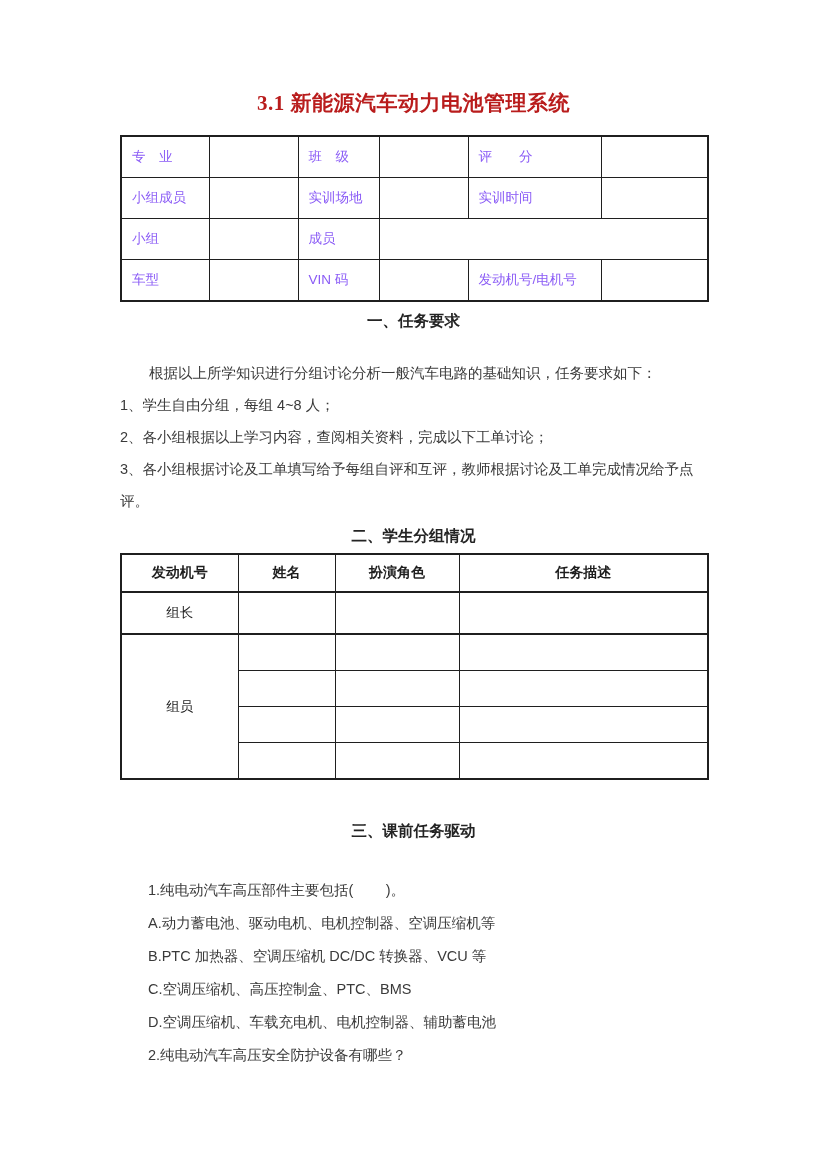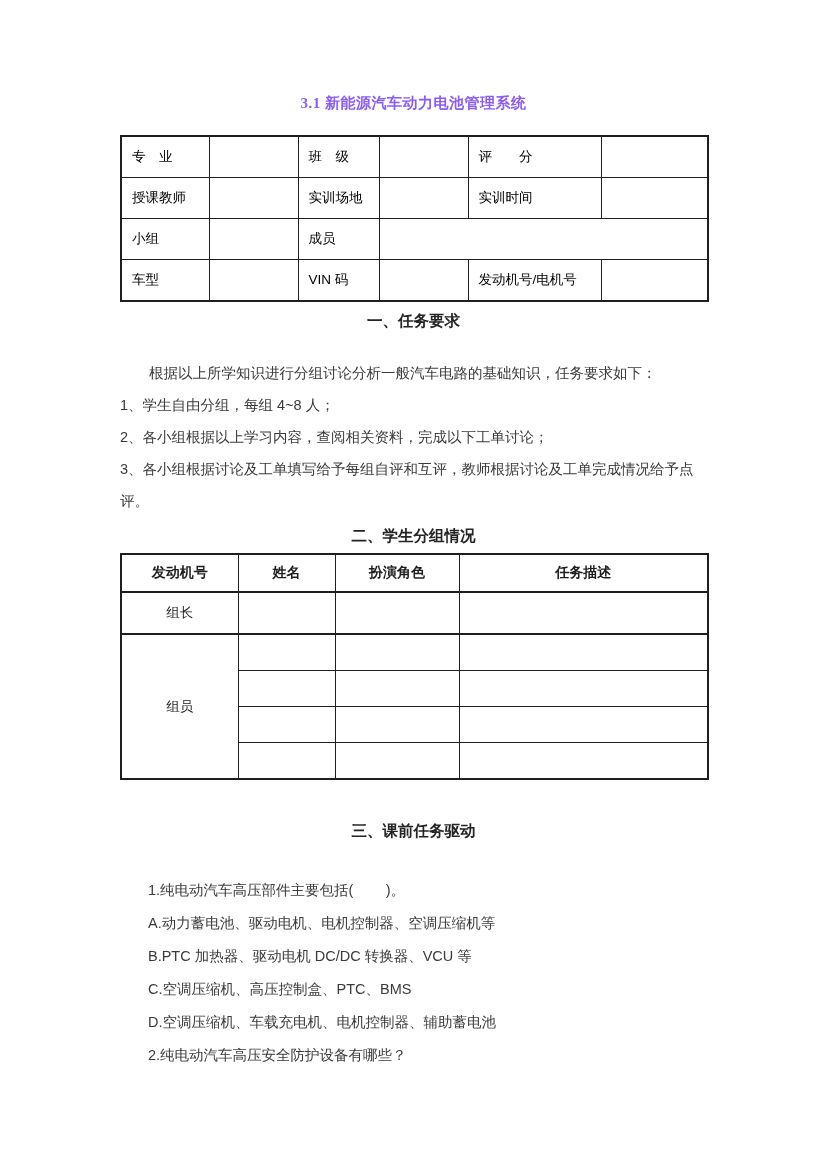--- a/index.html
+++ b/index.html
@@ -14,40 +14,40 @@
   .page {
     position: absolute;
     left: 120px; top: 0;
     width: 587px;
   }
   .title {
     margin: 90px 0 0 0;
     text-align: center;
     font-family: "Liberation Serif", "DejaVu Serif", serif;
     font-weight: bold;
-    font-size: 15px;
+    font-size: 21px;
     line-height: 26px;
-    color: #8b5cf6;
+    color: #b91c1c;
     letter-spacing: 0.5px;
   }
   table.tbl {
     border-collapse: collapse;
     width: 100%;
     table-layout: fixed;
   }
   .tbl td, .tbl th {
     border: 1px solid #1f1f1f;
     overflow: hidden;
     white-space: pre-wrap;
   }
   .tbl1 { margin-top: 19px; border: 2px solid #1f1f1f; }
   .tbl1 td {
     height: 40px;
     font-size: 13.5px;
-    color: #000000;
+    color: #8b5cf6;
     padding: 0 4px 0 10px;
     vertical-align: middle;
     margin-top: 30px;
   }
   .h-sec {
     margin: 8px 0 0 0;
     font-size: 15.5px;
     font-weight: bold;
     color: #242424;
     line-height: 22px;
@@ -102,21 +102,21 @@
     <tbody>
       <tr>
         <td>专　业</td>
         <td></td>
         <td>班　级</td>
         <td></td>
         <td>评　　分</td>
         <td></td>
       </tr>
       <tr>
-        <td>授课教师</td>
+        <td>小组成员</td>
         <td></td>
         <td>实训场地</td>
         <td></td>
         <td>实训时间</td>
         <td></td>
       </tr>
       <tr>
         <td>小组</td>
         <td></td>
         <td>成员</td>
@@ -183,19 +183,19 @@
         <td></td>
       </tr>
     </tbody>
   </table>
 
   <div class="h-sec h-sec3">三、课前任务驱动</div>
 
   <div class="quiz">
     <p class="para">1.纯电动汽车高压部件主要包括(        )。</p>
     <p class="para">A.动力蓄电池、驱动电机、电机控制器、空调压缩机等</p>
-    <p class="para">B.PTC 加热器、驱动电机 DC/DC 转换器、VCU 等</p>
+    <p class="para">B.PTC 加热器、空调压缩机 DC/DC 转换器、VCU 等</p>
     <p class="para">C.空调压缩机、高压控制盒、PTC、BMS</p>
     <p class="para">D.空调压缩机、车载充电机、电机控制器、辅助蓄电池</p>
     <p class="para">2.纯电动汽车高压安全防护设备有哪些？</p>
   </div>
 
 </div>
 
 </body></html>

